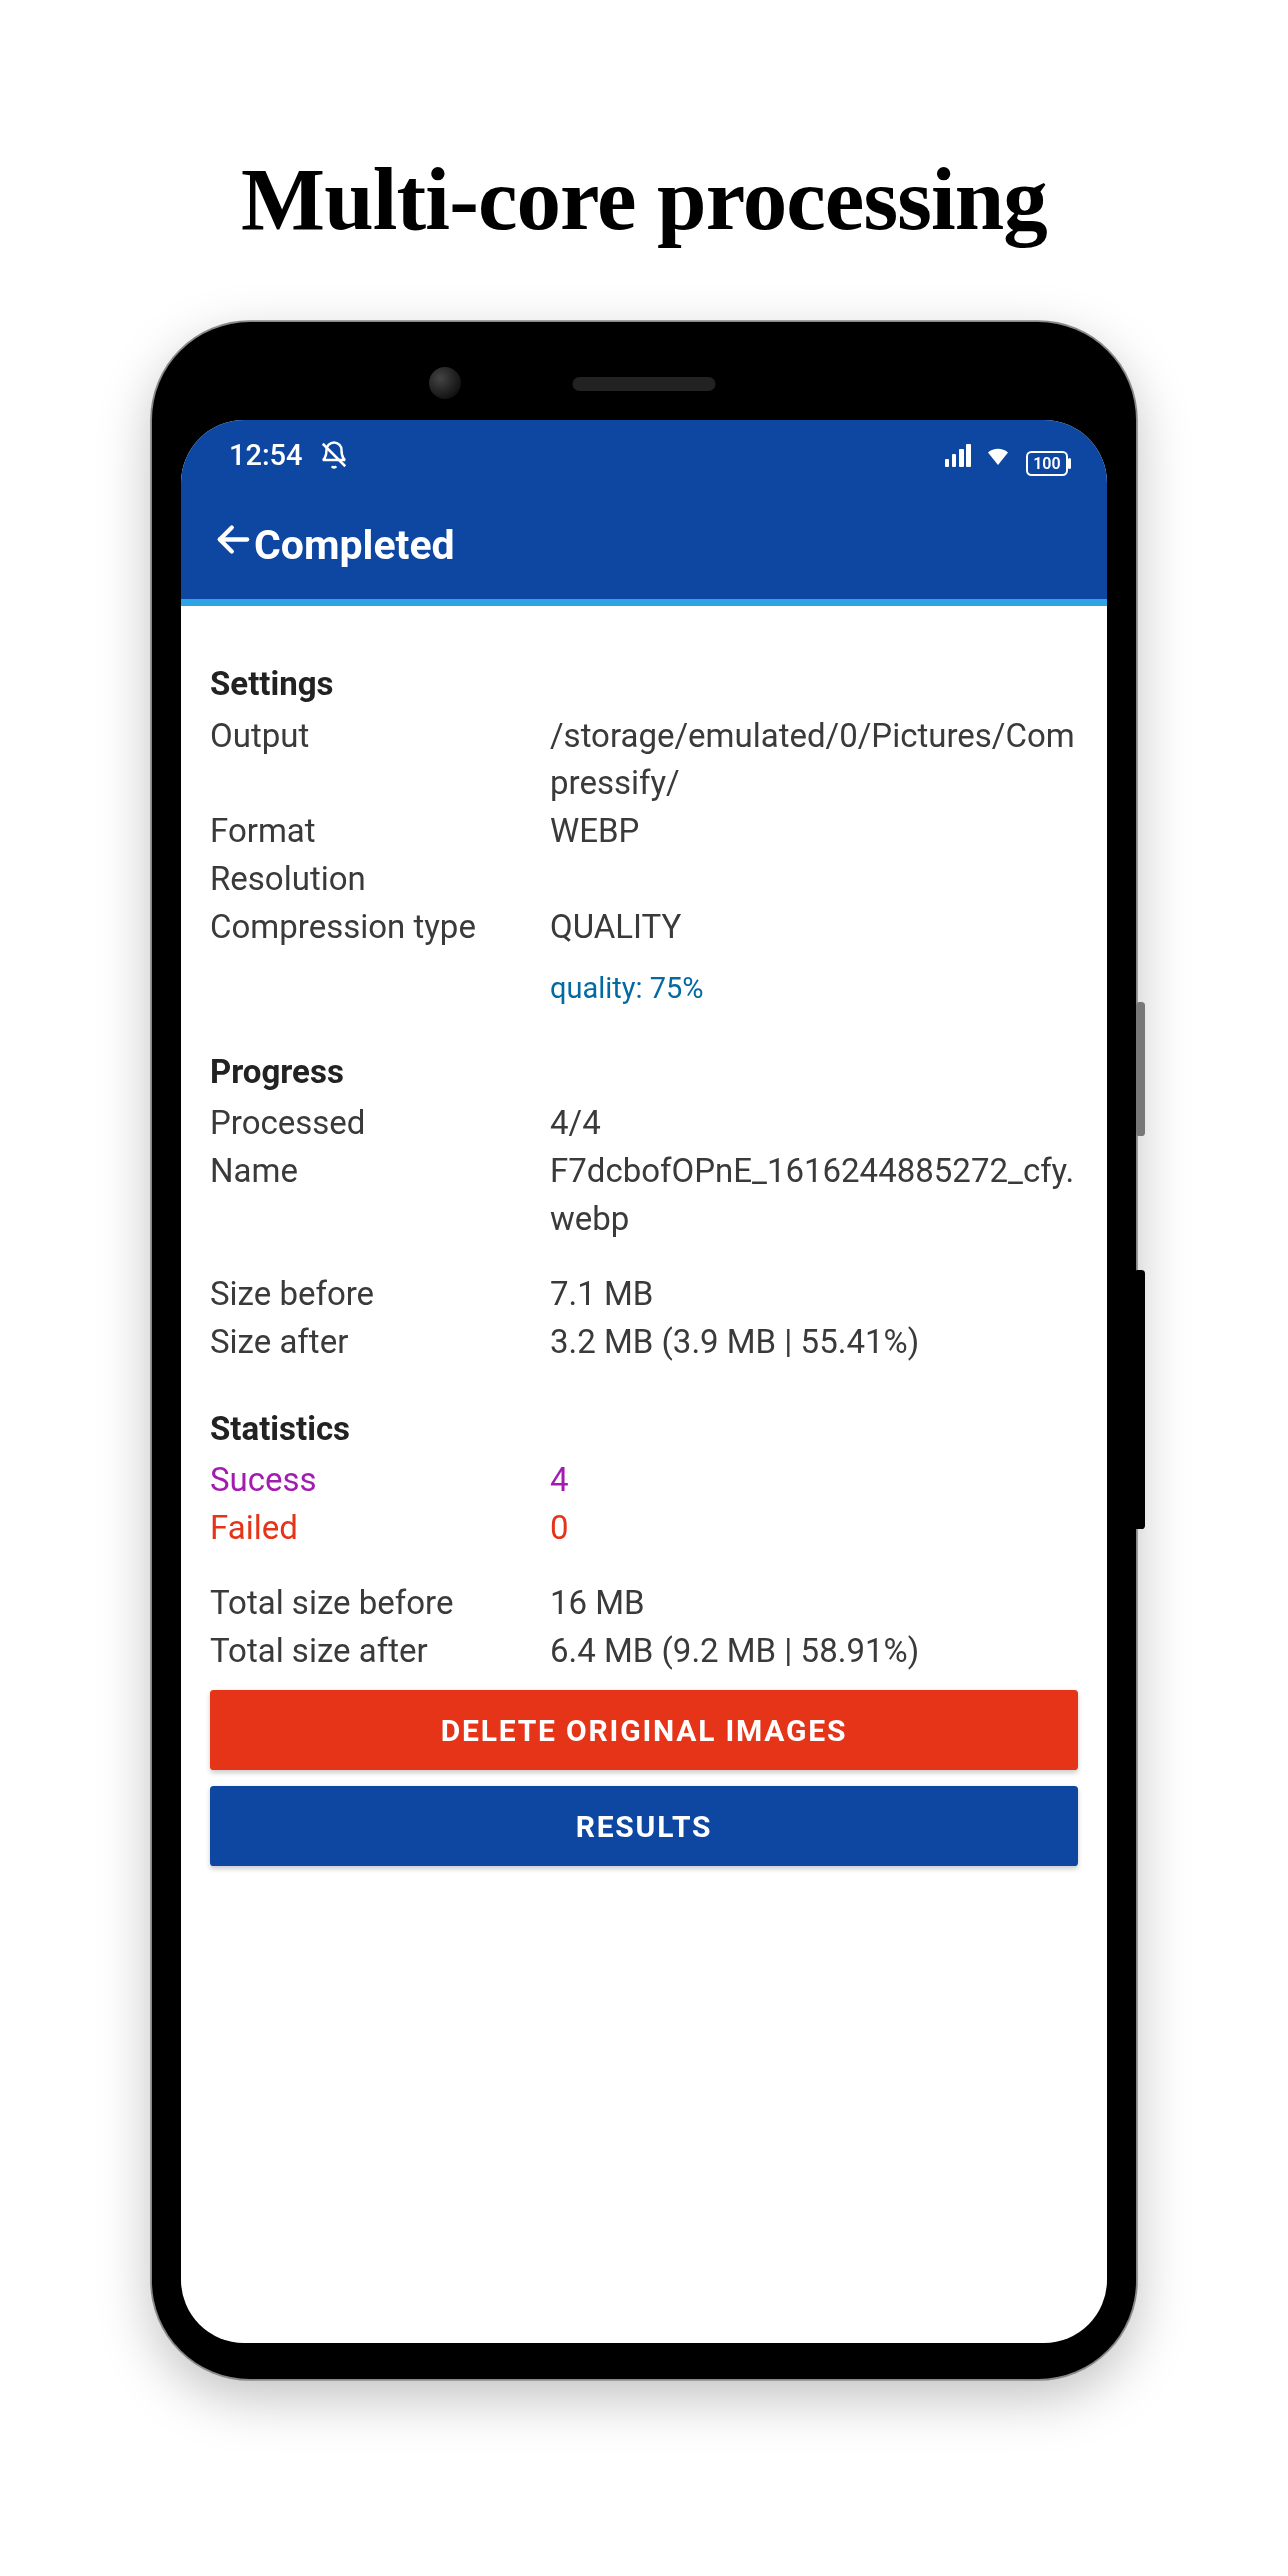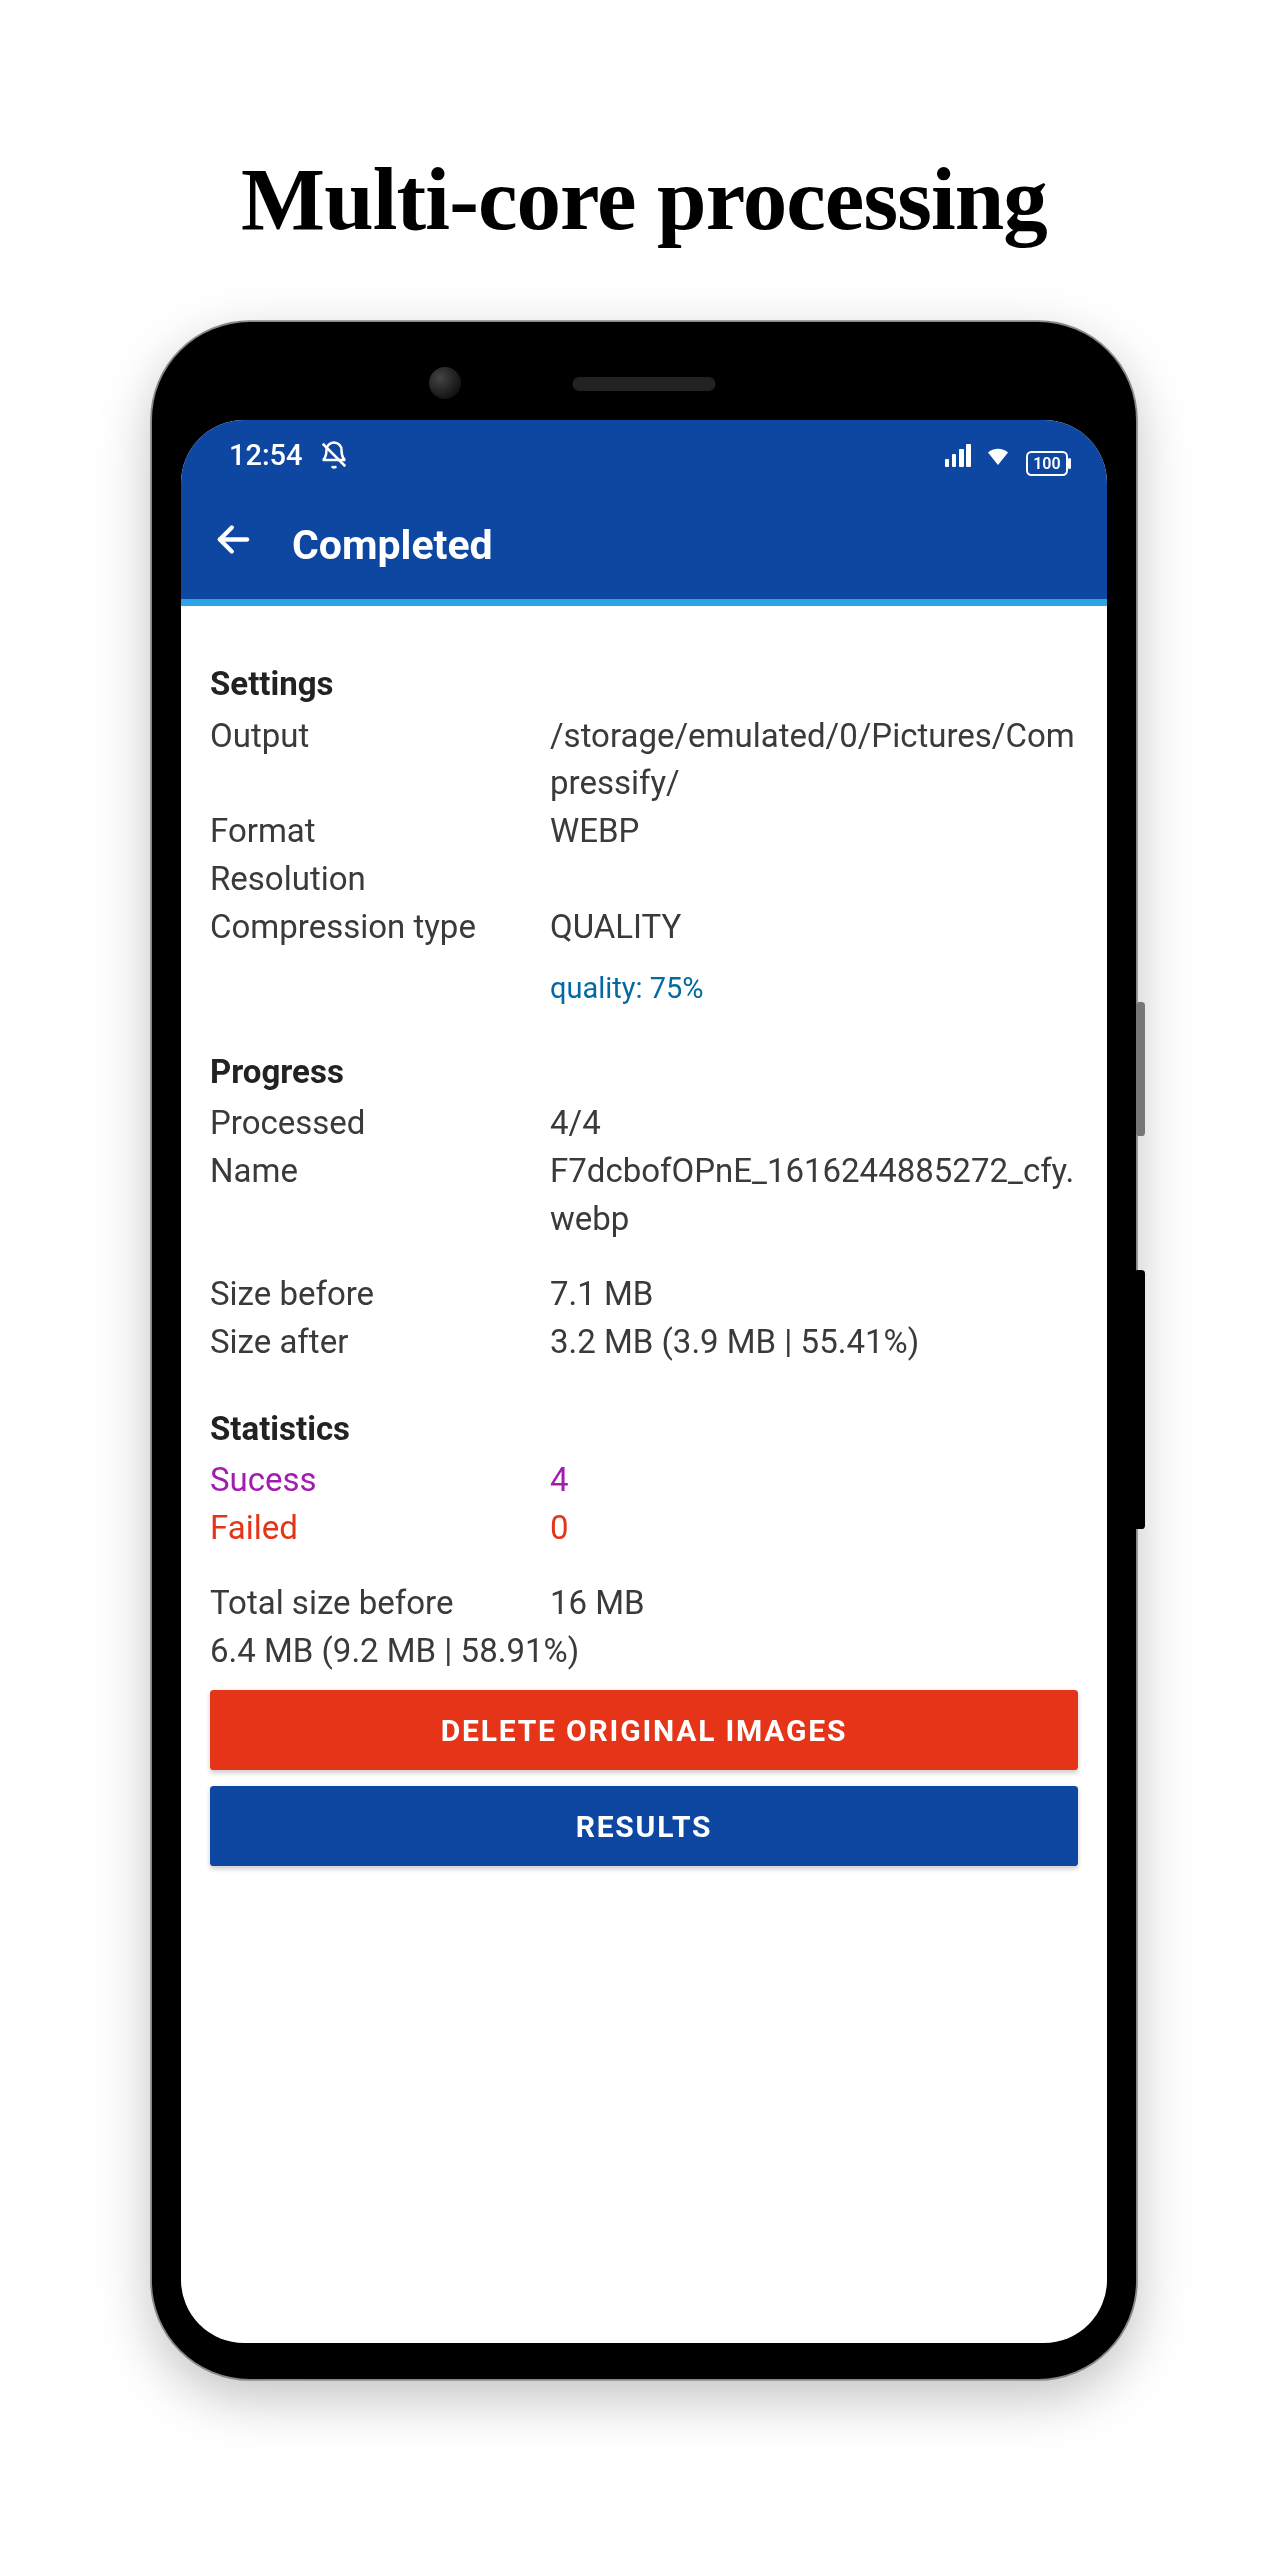--- a/index.html
+++ b/index.html
@@ -85,21 +85,20 @@
   .battery { display:inline-flex; align-items:center; border:2.2px solid #fff; border-radius:5.4px; padding:0.9px 5.4px; height:25px; font-size:16px; font-weight:600; position:relative;margin-top:16px;}
   .battery::after { content:""; position:absolute; right:-5.4px; top:5.4px; width:3.6px; height:10.7px; background:#fff; border-radius:1.8px;}
 
   
   .appbar {
     height: 109px;
     background: #0d47a1;
     color: #fff;
     display: flex;
     align-items: center;
-    gap: 38px;
     padding: 0 32px;
     font-size: 41px;
     font-weight: 700;
   }
   .back-arrow svg { width: 41px; height: 41px; }
   .divider-bar { height: 7.2px; background: #2ea3e6; }
 
   
   .content { padding: 34px 29px; font-size: 33px; color: #3a3a3a; line-height: 1.45; }
   .section-title { font-weight: 700; color: #222; margin-top: 20px; margin-bottom: 3.6px; }
@@ -228,20 +227,21 @@
         <div class="row red">
           <div class="k">Failed</div>
           <div class="v">0</div>
         </div>
         <div class="spacer"></div>
         <div class="row">
           <div class="k">Total size before</div>
           <div class="v">16 MB</div>
         </div>
         <div class="row">
+          <div class="k">Total size after</div>
           <div class="v">6.4 MB (9.2 MB | 58.91%)</div>
         </div>
 
         <div class="action-btn btn-red">DELETE ORIGINAL IMAGES</div>
         <div class="action-btn btn-blue">RESULTS</div>
 
       </div>
     </div>
   </div>
 </div>

